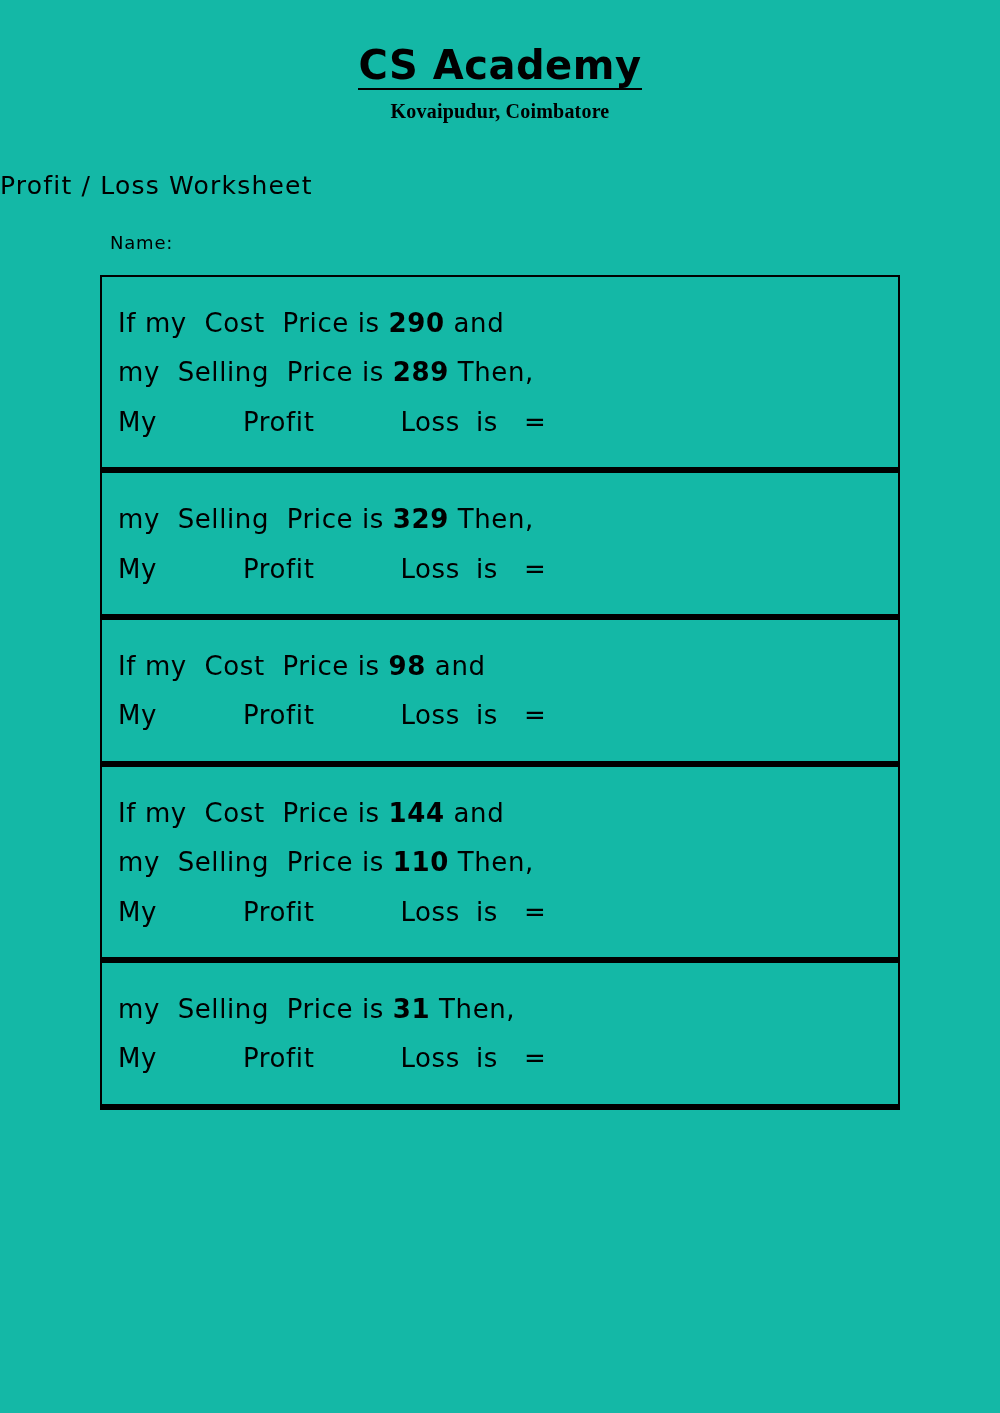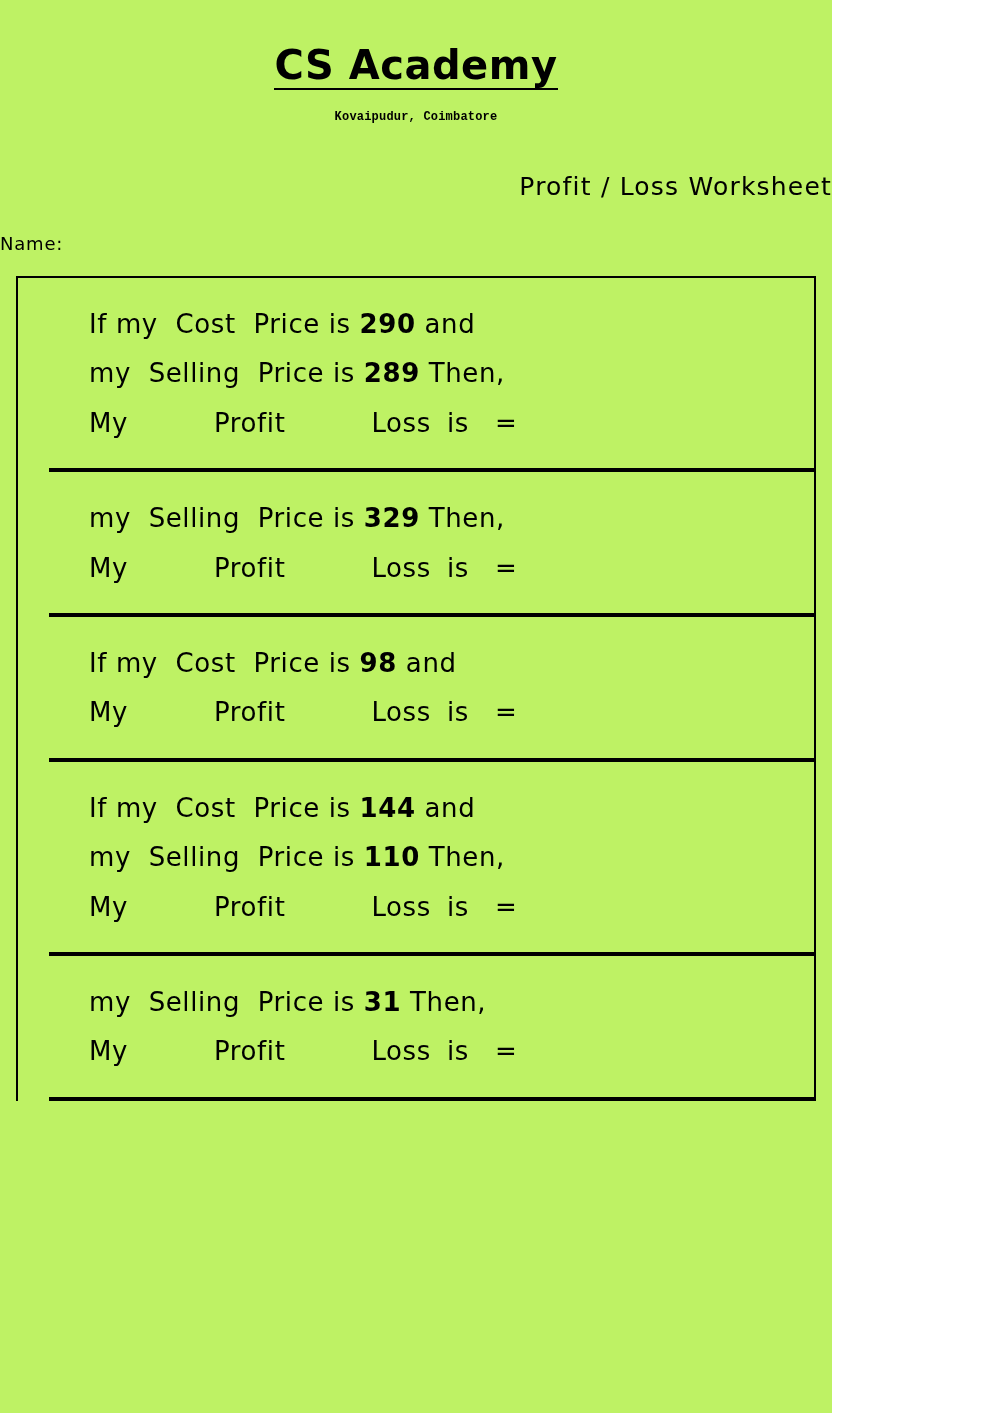--- a/index.html
+++ b/index.html
@@ -9,76 +9,76 @@
   }
   body {
     width: 1000px;
     height: 1413px;
     font-family: "DejaVu Sans", sans-serif;
     color: #000000;
     position: relative;
     overflow: hidden;
   }
   .page {
-    width: 832px;
+    width: 1000px;
     height: 1413px;
     position: relative;
-    background: #bef264;
+    background: #14b8a6;
   }
 
   
   .header {
     text-align: center;
     padding-top: 44px;
   }
   .school-name {
     font-family: "DejaVu Sans", sans-serif;
     font-size: 40px;
     font-weight: 700;
     letter-spacing: 0.5px;
     display: inline-block;
     border-bottom: 2px solid #000;
     padding-bottom: 2px;
     line-height: 1.05;
   }
   .school-sub {
-    font-family: Liberation Mono, monospace;
-    font-size: 12px;
+    font-family: Liberation Serif, serif;
+    font-size: 20px;
     font-weight: 700;
-    margin-top: 20px;
+    margin-top: 10px;
     letter-spacing: 0.2px;
   }
   .worksheet-title {
-    text-align: right;
+    text-align: left;
     font-family: "DejaVu Sans", sans-serif;
     font-size: 25px;
     font-weight: 500;
     letter-spacing: 1.2px;
     margin-top: 48px;
   }
   .name-line {
     font-family: "DejaVu Sans", sans-serif;
     font-size: 18px;
     letter-spacing: 0.8px;
     margin-top: 32px;
+    margin-left: 110px;
   }
 
   
   .problems {
     margin: 22px auto 0 auto;
     width: 800px;
     border: 2px solid #000;
     border-bottom: none;
     box-sizing: border-box;
   }
   .problem {
-    border-bottom: 4px solid #000000;
+    border-bottom: 6px solid #000000;
     box-sizing: border-box;
-    padding: 22px 0 20px 40px;
-    margin-left: 31px;
+    padding: 22px 0 20px 16px;
   }
   .line {
     font-family: "DejaVu Sans", sans-serif;
     font-size: 26px;
     letter-spacing: 0.6px;
     line-height: 1.9;
     white-space: pre;
   }
   .line .num {
     font-weight: 700;

